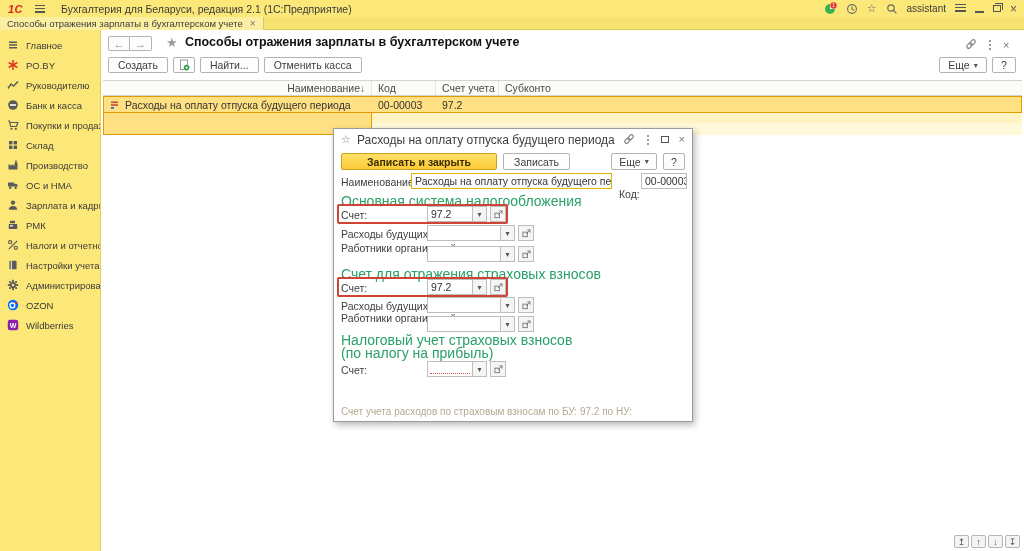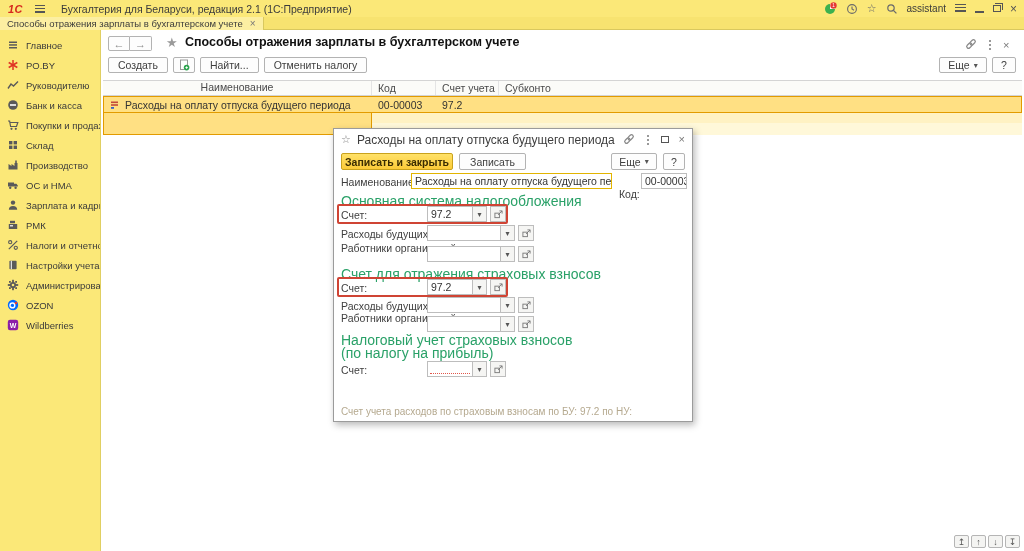--- a/index.html
+++ b/index.html
@@ -52,21 +52,21 @@
   .toolbar { position:absolute; left:7px; top:27px; display:flex; gap:5px; }
   .tbtn { height:16px; padding:0 9px; }
   .icbtn { width:22px; height:16px; padding:0; }
   .list-more { position:absolute; right:37px; top:27px; width:48px; height:16px; gap:4px; }
   .list-help { position:absolute; right:8px; top:27px; width:24px; height:16px; }
   .chev { font-size:8px; color:#555; }
 
   
   .thead { position:absolute; left:2px; top:50px; width:919px; height:16px; display:flex; background:#fbfbf8; border-top:1px solid #d4d4d4; border-bottom:1px solid #d4d4d4; font-size:10.5px; color:#4a4a4a; }
   .th { display:flex; align-items:center; padding:0 6px; border-right:1px solid #e4e4e4; overflow:hidden; white-space:nowrap; }
-  .th-name { width:269px; justify-content:space-between;flex-direction:column; }
+  .th-name { width:269px; justify-content:flex-end; }
   .th-code { width:64px;text-align:right; }
   .th-acct { width:63px; }
   .th-sub  { flex:1; border-right:none; }
   .sort { font-size:10px; color:#555; }
 
   .selrow { position:absolute; left:2px; top:66px; width:919px; height:17px; background:#ffe083; border:1px solid #e29b00; display:flex; font-size:10.5px; color:#333; cursor:pointer; }
   .td { display:flex; align-items:center; padding:0 6px; white-space:nowrap; overflow:hidden; }
   .td-name { width:268px; gap:5px; }
   .td-code { width:64px; }
   .td-acct { width:63px; }
@@ -78,21 +78,21 @@
   .pg { width:15px; height:13px; border:1px solid #b5b5b5; background:#f4f4f2; border-radius:2px; font-size:9px; color:#555; display:flex; align-items:center; justify-content:center; cursor:pointer; }
 
   
   .dialog { position:absolute; left:232px; top:98px; width:360px; height:294px; background:#fff; border:1px solid #9b9b9b; box-shadow:2px 3px 7px rgba(0,0,0,.28); }
   .dlg-titlebar { position:absolute; left:0; top:0; right:0; height:21px; display:flex; align-items:center; padding:0 7px; gap:6px; }
   .dlg-star { font-size:11px; color:#8c8c8c; }
   .dlg-title { font-size:12px; color:#3d3d3d; white-space:nowrap; overflow:hidden; flex:1; }
   .dlg-ics { display:flex; align-items:center; gap:10px; }
   .win-max-sm { width:8px; height:7px; border:1px solid #555; cursor:pointer; }
   .dlg-btnrow { position:absolute; left:7px; top:24px; right:7px; height:17px; display:flex; gap:6px; }
-  .btn-primary { background:linear-gradient(#ffe168,#fccb38); border:1px solid #c9a21d; font-weight:700; color:#3a2c00; border-radius:2px; font-size:10.5px; padding:0 3px; height:17px; display:inline-flex; align-items:center; cursor:pointer; }
+  .btn-primary { background:linear-gradient(#ffe168,#fccb38); border:1px solid #c9a21d; font-weight:700; color:#3a2c00; border-radius:2px; font-size:10.5px; padding:0 25px; height:17px; display:inline-flex; align-items:center; cursor:pointer; }
   .btn-sec { height:17px; padding:0 10px; }
   .dlg-more { margin-left:auto; width:46px; height:17px; gap:4px; }
   .dlg-help { width:22px; height:17px; }
 
   .fld-label { position:absolute; font-size:10.5px; color:#3f3f3f; white-space:nowrap; }
   .input { position:absolute; height:16px; background:#fff; border:1px solid #bdbdbd; font-size:10.5px; color:#333; display:flex; align-items:center; padding:0 3px; white-space:nowrap; overflow:hidden; }
   .input.hl { border:1.5px solid #e2b400; }
 
   .sec-hdr { position:absolute; left:7px; font-size:14px; color:#2aa168; }
   .combo { position:absolute; display:flex; height:16px; }
@@ -314,21 +314,21 @@
     <div class="toolbar">
       <span class="btn tbtn">Создать</span>
       <span class="btn icbtn">
         <svg width="12" height="12" viewBox="0 0 12 12">
             <rect x="2.5" y="1" width="7" height="9.5" fill="#fff" stroke="#999" stroke-width="1"></rect>
             <circle cx="8.6" cy="8.6" r="2.8" fill="#2ea44f"></circle>
             <path d="M7.4 8.6 H9.8 M8.6 7.4 V9.8" stroke="#fff" stroke-width="1"></path>
           </svg>
       </span>
       <span class="btn tbtn">Найти...</span>
-      <span class="btn tbtn">Отменить налогу</span>
+      <span class="btn tbtn">Отменить касса</span>
     </div>
     <span class="btn list-more">
       <span>Еще</span>
       <span class="chev">▾</span>
     </span>
     <span class="btn list-help">?</span>
 
     <div class="thead">
       <div class="th th-name">
         <span>Наименование</span>

